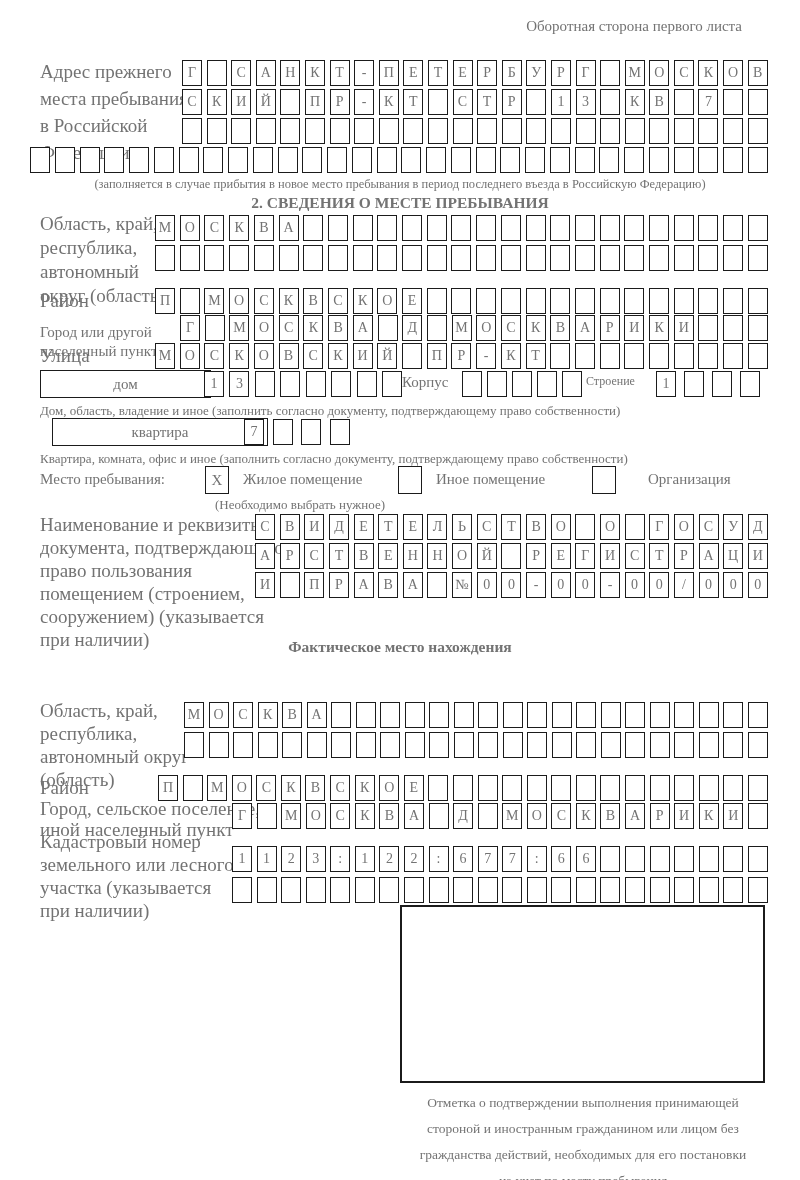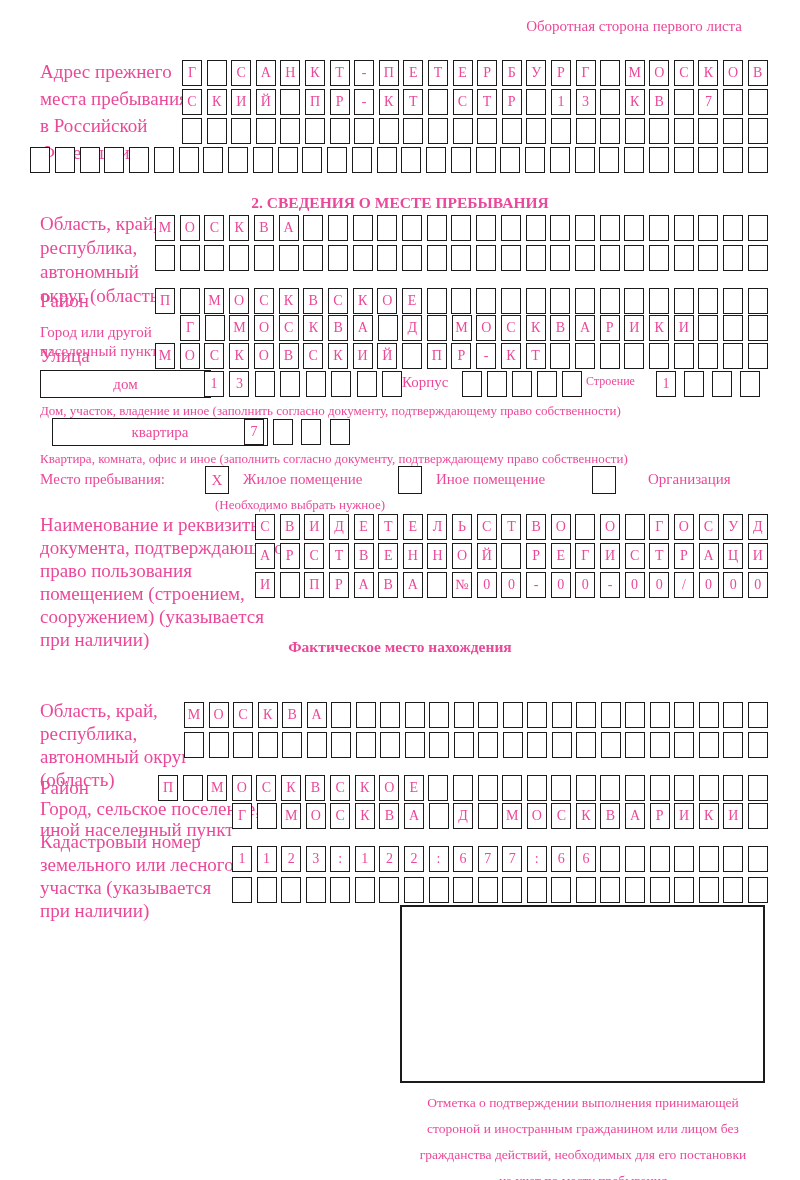--- a/index.html
+++ b/index.html
@@ -1,17 +1,17 @@
 <!DOCTYPE html>
 <html><head>
 <meta charset="utf-8">
 <style>
   html,body{margin:0;padding:0;background:#ffffff;}
   .page{position:relative;width:800px;height:1180px;background:#ffffff;
-        font-family:"Liberation Serif","DejaVu Serif",serif;color:#ec4899;overflow:hidden;}
+        font-family:"Liberation Serif","DejaVu Serif",serif;color:#737373;overflow:hidden;}
   .abs{position:absolute;}
   .lbl{position:absolute;font-size:19px;line-height:26px;white-space:pre-line;}
   .note{position:absolute;font-size:12.5px;line-height:17px;}
   .ctr{position:absolute;left:0;width:800px;text-align:center;}
   .grid{position:absolute;display:flex;justify-content:space-between;}
   .cell{box-sizing:border-box;width:20px;height:26px;border:1.6px solid #1b1b1b;
         display:flex;align-items:center;justify-content:center;font-size:14px;background:#fff;}
   .widebox{position:absolute;box-sizing:border-box;height:28px;border:1.6px solid #1b1b1b;
         display:flex;align-items:center;justify-content:center;font-size:15px;background:#fff;}
   .chk{position:absolute;box-sizing:border-box;width:24px;height:28px;border:1.6px solid #1b1b1b;
@@ -133,20 +133,21 @@
       <span class="cell"></span>
       <span class="cell"></span>
       <span class="cell"></span>
       <span class="cell"></span>
       <span class="cell"></span>
       <span class="cell"></span>
       <span class="cell"></span>
       <span class="cell"></span>
       <span class="cell"></span>
     </div>
+  <div class="note ctr" style="top:176px;">(заполняется в случае прибытия в новое место пребывания в период последнего въезда в Российскую Федерацию)</div>
 
   <div class="title" style="top:194px;">2. СВЕДЕНИЯ О МЕСТЕ ПРЕБЫВАНИЯ</div>
 
   <div class="lbl" style="left:40px;top:212px;line-height:24px;">Область, край,
 республика,
 автономный
 округ (область)</div>
   <div class="grid" style="left:155px;top:215px;width:613px;">
       <span class="cell">М</span>
       <span class="cell">О</span>
@@ -308,21 +309,21 @@
       <span class="cell"></span>
       <span class="cell"></span>
     </div>
   <div class="abs" style="left:586px;top:374px;font-size:12px;">Строение</div>
   <div class="grid" style="left:656px;top:371px;width:104px;">
       <span class="cell">1</span>
       <span class="cell"></span>
       <span class="cell"></span>
       <span class="cell"></span>
     </div>
-  <div class="note" style="left:40px;top:402px;font-size:13px;">Дом, участок, владение и иное (заполнить согласно документу, подтверждающему право собственности)</div>
+  <div class="note" style="left:40px;top:402px;font-size:13px;">Дом, область, владение и иное (заполнить согласно документу, подтверждающему право собственности)</div>
 
   <div class="widebox" style="left:40px;top:418px;width:216px;margin-left:12px;">квартира</div>
   <div class="grid" style="left:244px;top:419px;width:106px;">
       <span class="cell">7</span>
       <span class="cell"></span>
       <span class="cell"></span>
       <span class="cell"></span>
     </div>
   <div class="note" style="left:40px;top:450px;font-size:13px;">Квартира, комната, офис и иное (заполнить согласно документу, подтверждающему право собственности)</div>
 

